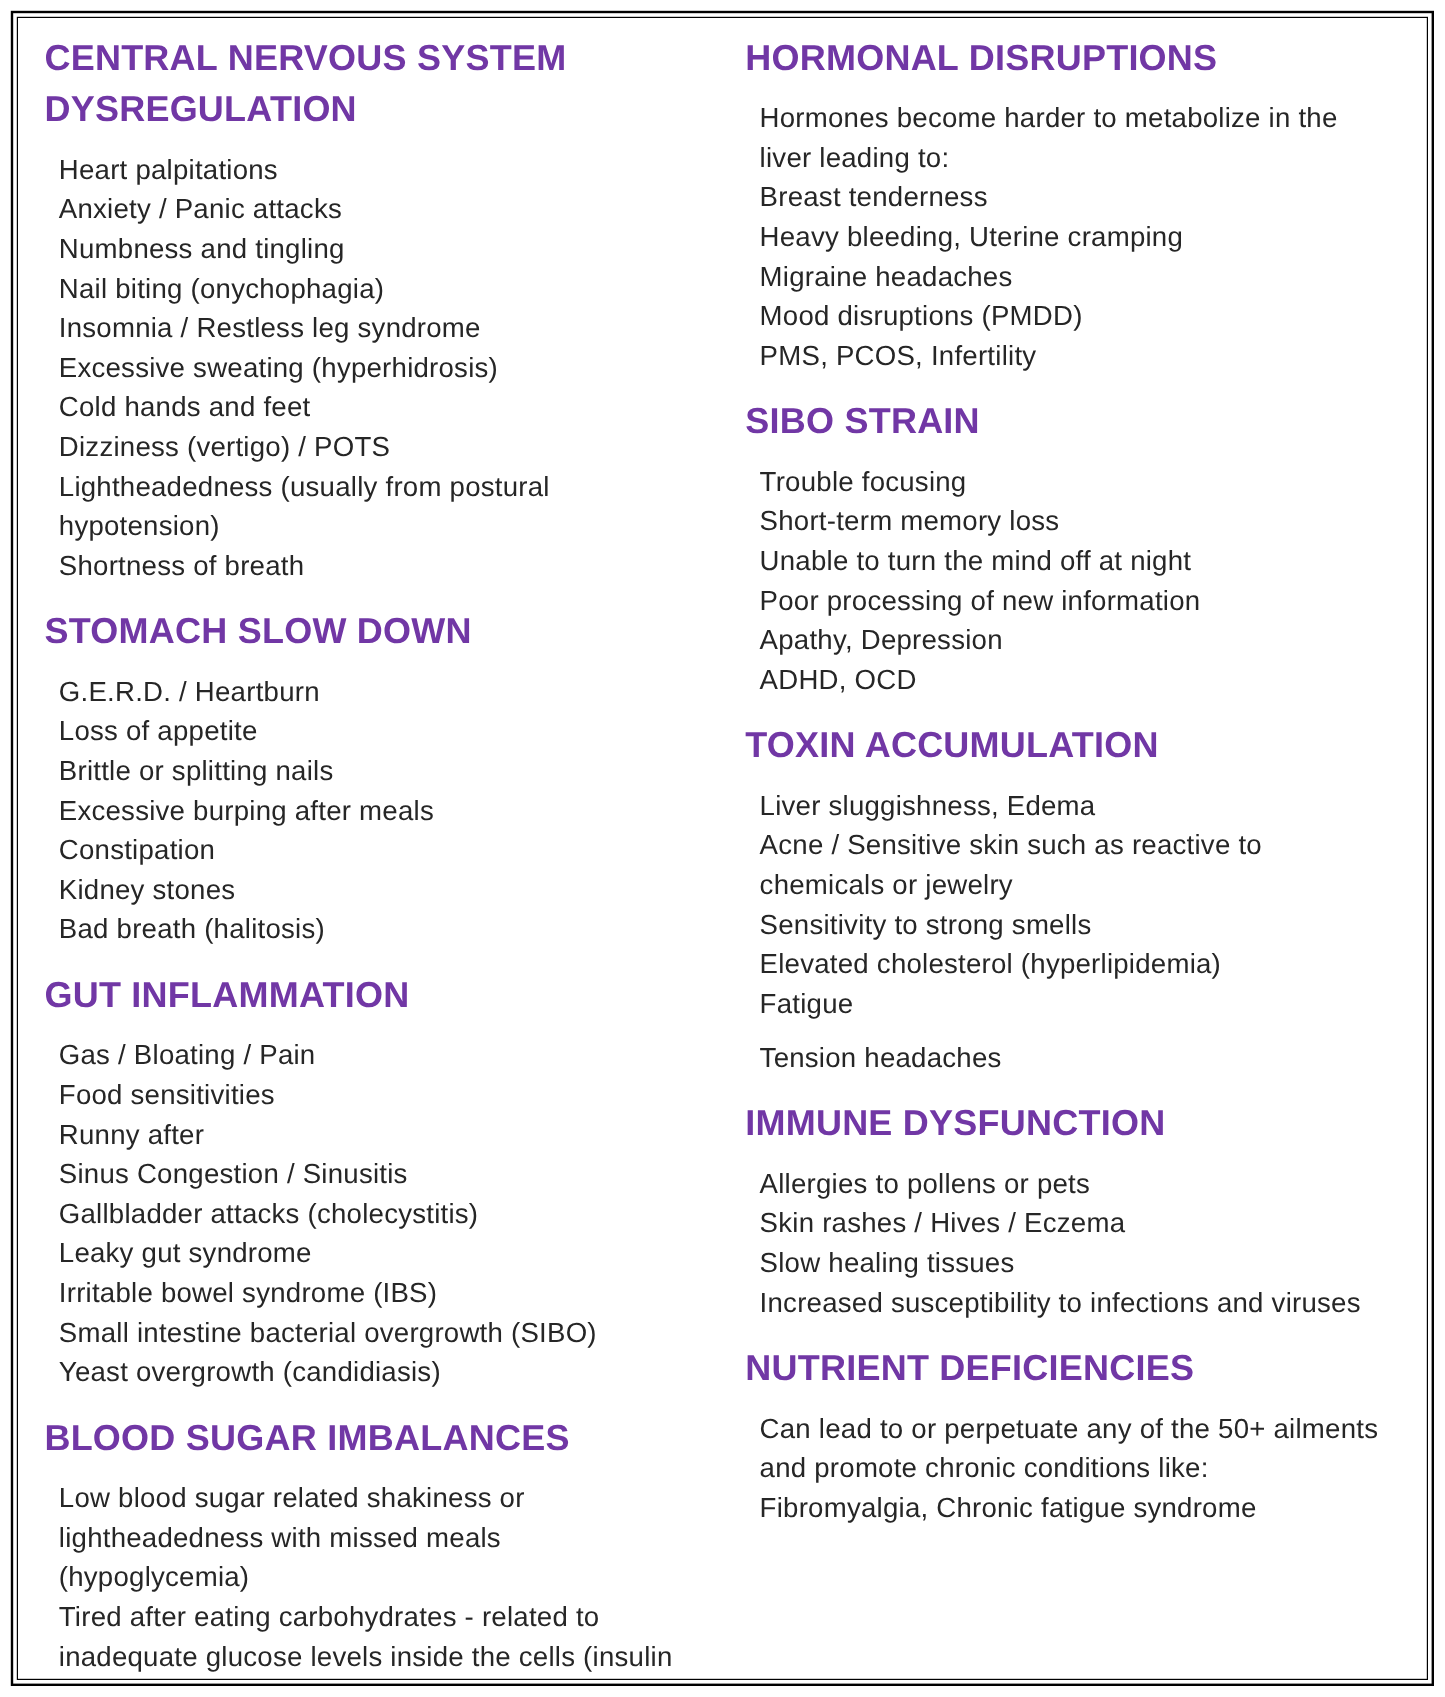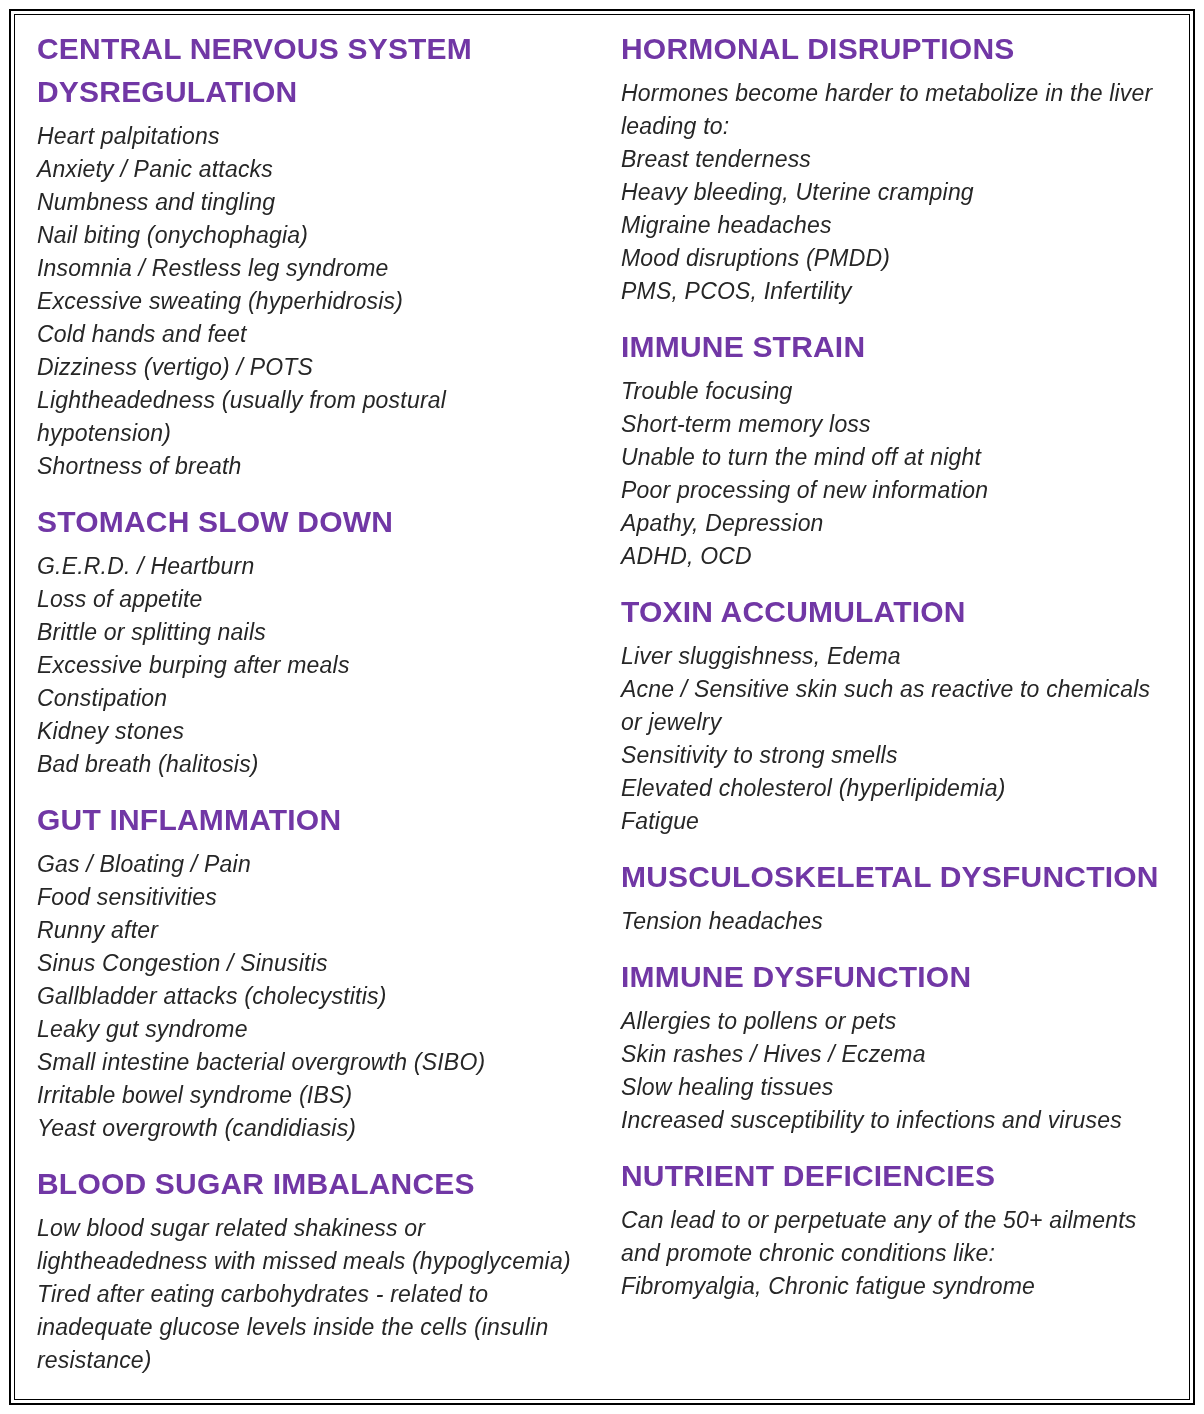--- a/index.html
+++ b/index.html
@@ -40,23 +40,22 @@
     margin:17px 0 7px 0;
     font-size:30px;
     line-height:43px;
     font-weight:bold;
     color:var(--heading-color);
     letter-spacing:0.2px;
   }
   .section:first-child .section-title{margin-top:0;}
   .item-list{
     list-style:none;
-    margin:0;
+    margin:12px;
     padding:0;
-    font-style:italic;
   }
   .item{
     font-size:23px;
     line-height:33px;
     color:var(--text-color);
     letter-spacing:0.2px;
   }
 </style>
 </head>
 <body>
@@ -94,22 +93,22 @@
           </section>
           <section class="section">
             <h2 class="section-title">GUT INFLAMMATION</h2>
             <ul class="item-list">
               <li class="item">Gas / Bloating / Pain</li>
               <li class="item">Food sensitivities</li>
               <li class="item">Runny after</li>
               <li class="item">Sinus Congestion / Sinusitis</li>
               <li class="item">Gallbladder attacks (cholecystitis)</li>
               <li class="item">Leaky gut syndrome</li>
+              <li class="item">Irritable bowel syndrome (IBS)</li>
               <li class="item">Small intestine bacterial overgrowth (SIBO)</li>
-              <li class="item">Irritable bowel syndrome (IBS)</li>
               <li class="item">Yeast overgrowth (candidiasis)</li>
             </ul>
           </section>
           <section class="section">
             <h2 class="section-title">BLOOD SUGAR IMBALANCES</h2>
             <ul class="item-list">
               <li class="item">Low blood sugar related shakiness or lightheadedness with missed meals (hypoglycemia)</li>
               <li class="item">Tired after eating carbohydrates - related to inadequate glucose levels inside the cells (insulin resistance)</li>
             </ul>
           </section>
@@ -120,42 +119,41 @@
             <ul class="item-list">
               <li class="item">Hormones become harder to metabolize in the liver leading to:</li>
               <li class="item">Breast tenderness</li>
               <li class="item">Heavy bleeding, Uterine cramping</li>
               <li class="item">Migraine headaches</li>
               <li class="item">Mood disruptions (PMDD)</li>
               <li class="item">PMS, PCOS, Infertility</li>
             </ul>
           </section>
           <section class="section">
-            <h2 class="section-title">IMMUNE STRAIN</h2>
+            <h2 class="section-title">SIBO STRAIN</h2>
             <ul class="item-list">
               <li class="item">Trouble focusing</li>
               <li class="item">Short-term memory loss</li>
               <li class="item">Unable to turn the mind off at night</li>
               <li class="item">Poor processing of new information</li>
               <li class="item">Apathy, Depression</li>
               <li class="item">ADHD, OCD</li>
             </ul>
           </section>
           <section class="section">
             <h2 class="section-title">TOXIN ACCUMULATION</h2>
             <ul class="item-list">
               <li class="item">Liver sluggishness, Edema</li>
               <li class="item">Acne / Sensitive skin such as reactive to chemicals or jewelry</li>
               <li class="item">Sensitivity to strong smells</li>
               <li class="item">Elevated cholesterol (hyperlipidemia)</li>
               <li class="item">Fatigue</li>
             </ul>
           </section>
           <section class="section">
-            <h2 class="section-title">MUSCULOSKELETAL DYSFUNCTION</h2>
             <ul class="item-list">
               <li class="item">Tension headaches</li>
             </ul>
           </section>
           <section class="section">
             <h2 class="section-title">IMMUNE DYSFUNCTION</h2>
             <ul class="item-list">
               <li class="item">Allergies to pollens or pets</li>
               <li class="item">Skin rashes / Hives / Eczema</li>
               <li class="item">Slow healing tissues</li>

